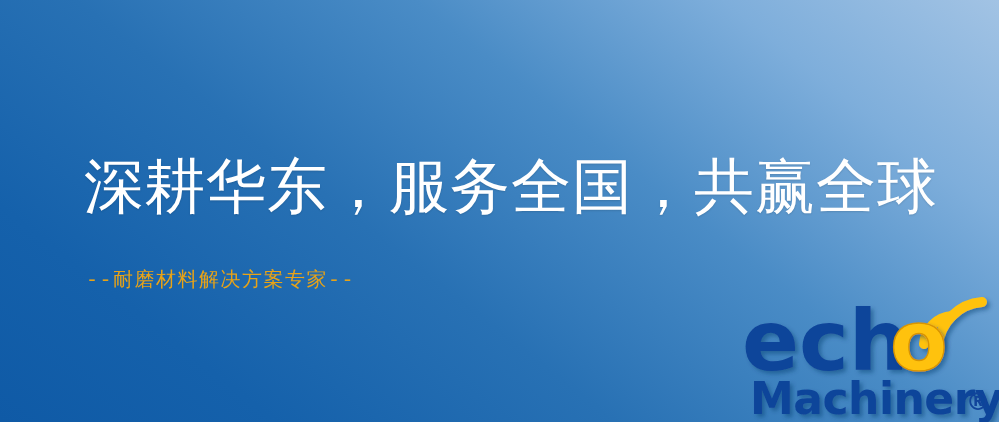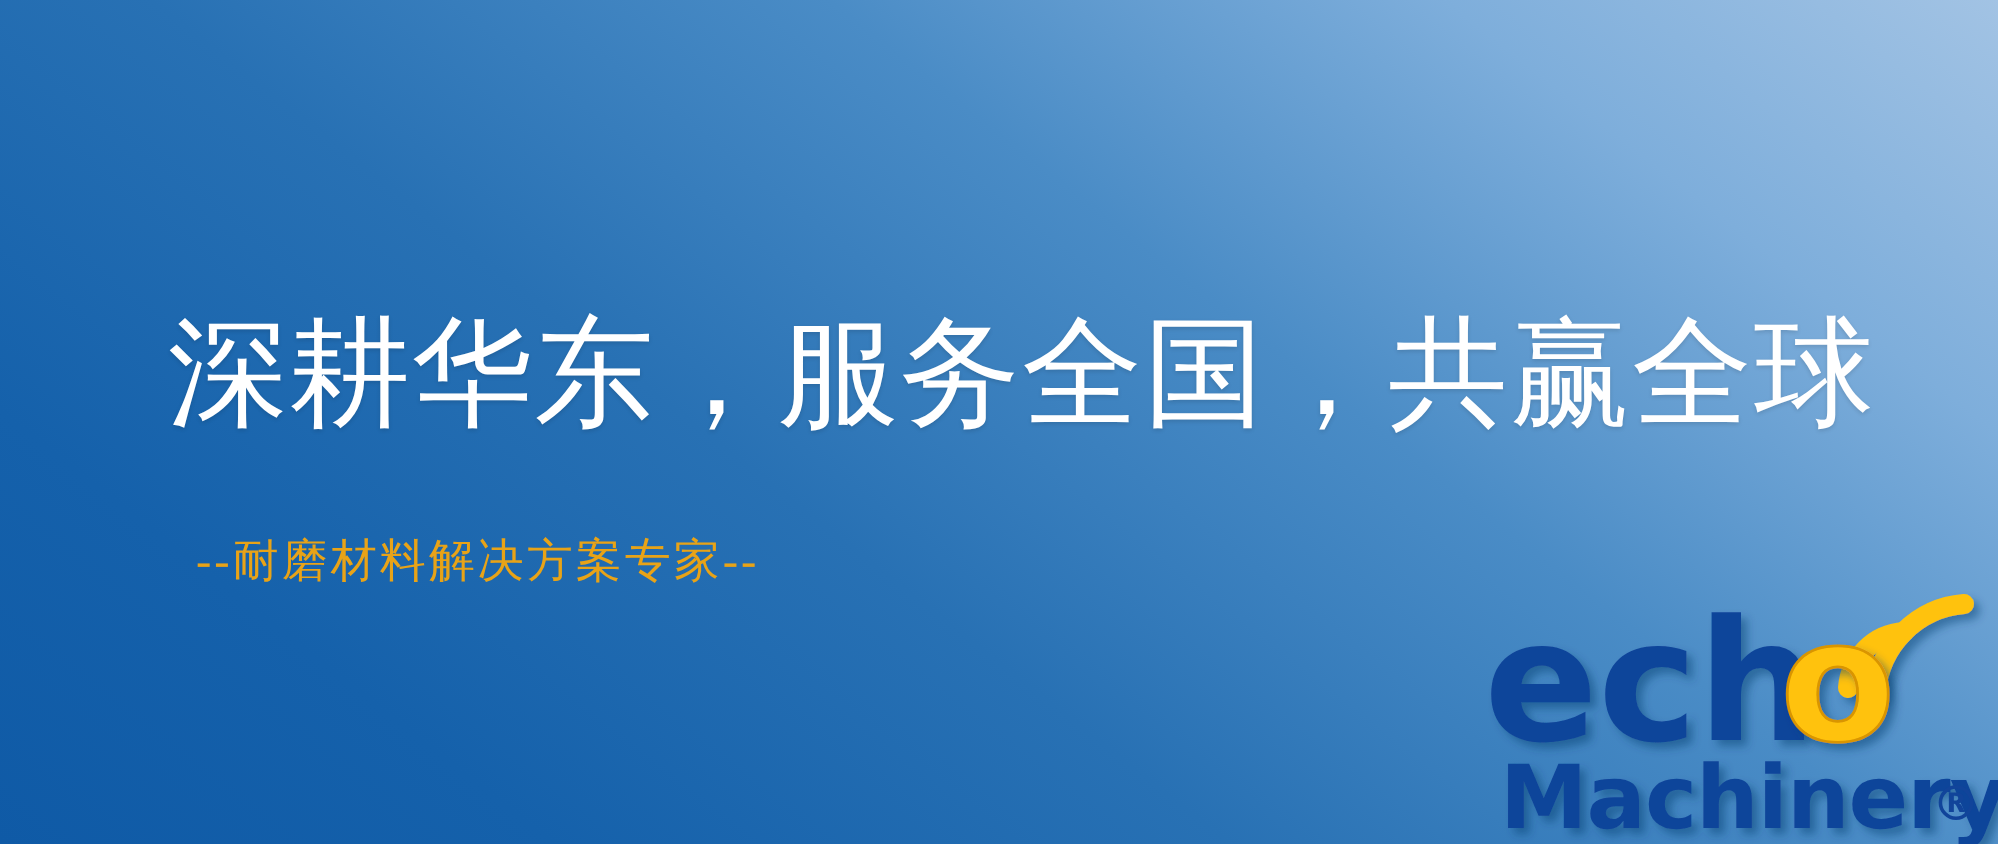--- a/index.html
+++ b/index.html
@@ -28,24 +28,24 @@
     line-height: 70px;
     color: #ffffff;
     letter-spacing: 1px;
     white-space: nowrap;
     text-shadow: 0 1px 2px rgba(0,0,0,0.13);
   }
 
   
   #subtitle {
     position: absolute;
-    left: 98px;
+    left: 86px;
     top: 266px;
-    font-family: Liberation Serif, serif;
-    font-size: 23px;
+    font-family: Liberation Mono, monospace;
+    font-size: 20px;
     line-height: 30px;
     color: #e8a317;
     letter-spacing: 1.5px;
     white-space: nowrap;
   }
 
   
   #logo {
     position: absolute;
     left: 742px;

